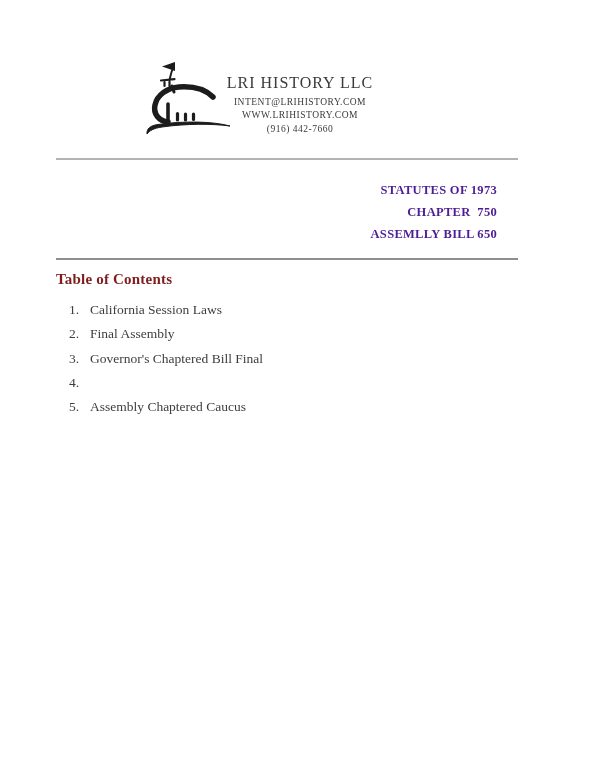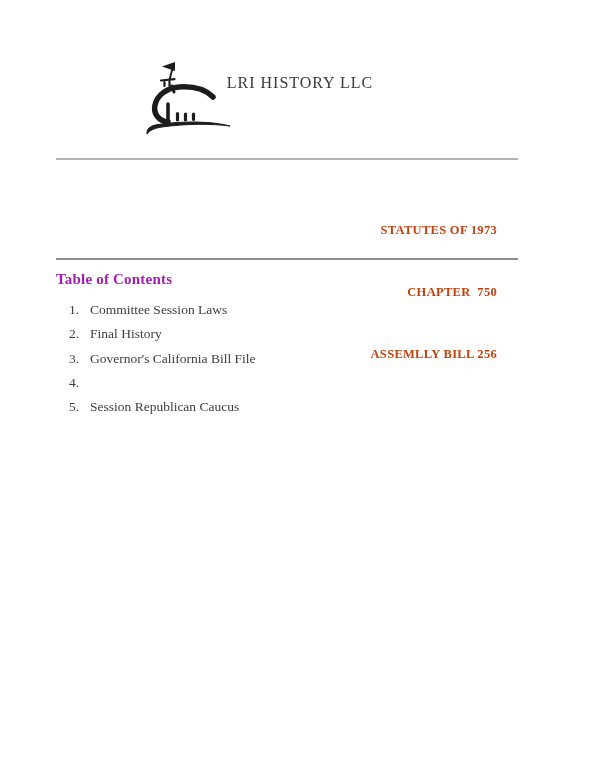--- a/index.html
+++ b/index.html
@@ -62,34 +62,33 @@
     position: absolute;
     top: 179px;
     right: 103px;
     text-align: right;
   }
   .ref-line {
     font-size: 12.5px;
     font-weight: bold;
     line-height: 22px;
     letter-spacing: 0.3px;
-    color: #c2410c;
+    color: #4c1d95;
     white-space: pre;
-    margin-top: 40px;
   }
 
   
   .toc-title {
     position: absolute;
     left: 56px;
     top: 271px;
     font-size: 15px;
     font-weight: bold;
     letter-spacing: 0.2px;
-    color: #a21caf;
+    color: #7f1d1d;
   }
   .toc-list {
     position: absolute;
     left: 56px;
     top: 301px;
     width: 420px;
   }
   .toc-row {
     display: flex;
     height: 24.3px;
@@ -125,48 +124,53 @@
     <path d="M22,48 V64" stroke="#1c1c1c" stroke-width="3.6" stroke-linecap="round"></path>
     <path d="M31.5,57.5 V64" stroke="#1c1c1c" stroke-width="3.2" stroke-linecap="round"></path>
     <path d="M39.5,58 V64" stroke="#1c1c1c" stroke-width="3.2" stroke-linecap="round"></path>
     <path d="M47.5,58 V63.5" stroke="#1c1c1c" stroke-width="3.2" stroke-linecap="round"></path>
 
     <path d="M1,78 C0.5,73 4,69.5 12,68.5 C38,64.8 66,65.2 84,70 C66,67.6 40,67.6 16,71 C8,72.2 3.5,74.5 1,78 Z" fill="#1c1c1c" stroke="#1c1c1c" stroke-width="1" stroke-linejoin="round"></path>
   </svg>
 
   <div class="header-text">
     <div class="company-name">LRI HISTORY LLC</div>
+    <div class="contact-block">
+      <div class="contact-line">INTENT@LRIHISTORY.COM</div>
+      <div class="contact-line">WWW.LRIHISTORY.COM</div>
+      <div class="contact-line">(916) 442-7660</div>
+    </div>
   </div>
 
   <div class="rule rule-top"></div>
   <div class="rule rule-bottom"></div>
 
   <div class="ref-block">
     <div class="ref-line">STATUTES OF 1973</div>
     <div class="ref-line">CHAPTER  750</div>
-    <div class="ref-line">ASSEMLLY BILL 256</div>
+    <div class="ref-line">ASSEMLLY BILL 650</div>
   </div>
 
   <div class="toc-title">Table of Contents</div>
 
   <div class="toc-list">
     <div class="toc-row">
       <span class="toc-num">1.</span>
-      <span class="toc-label">Committee Session Laws</span>
+      <span class="toc-label">California Session Laws</span>
     </div>
     <div class="toc-row">
       <span class="toc-num">2.</span>
-      <span class="toc-label">Final History</span>
+      <span class="toc-label">Final Assembly</span>
     </div>
     <div class="toc-row">
       <span class="toc-num">3.</span>
-      <span class="toc-label">Governor's California Bill File</span>
+      <span class="toc-label">Governor's Chaptered Bill Final</span>
     </div>
     <div class="toc-row">
       <span class="toc-num">4.</span>
     </div>
     <div class="toc-row">
       <span class="toc-num">5.</span>
-      <span class="toc-label">Session Republican Caucus</span>
+      <span class="toc-label">Assembly Chaptered Caucus</span>
     </div>
   </div>
 
 </div>
 
 </body></html>

